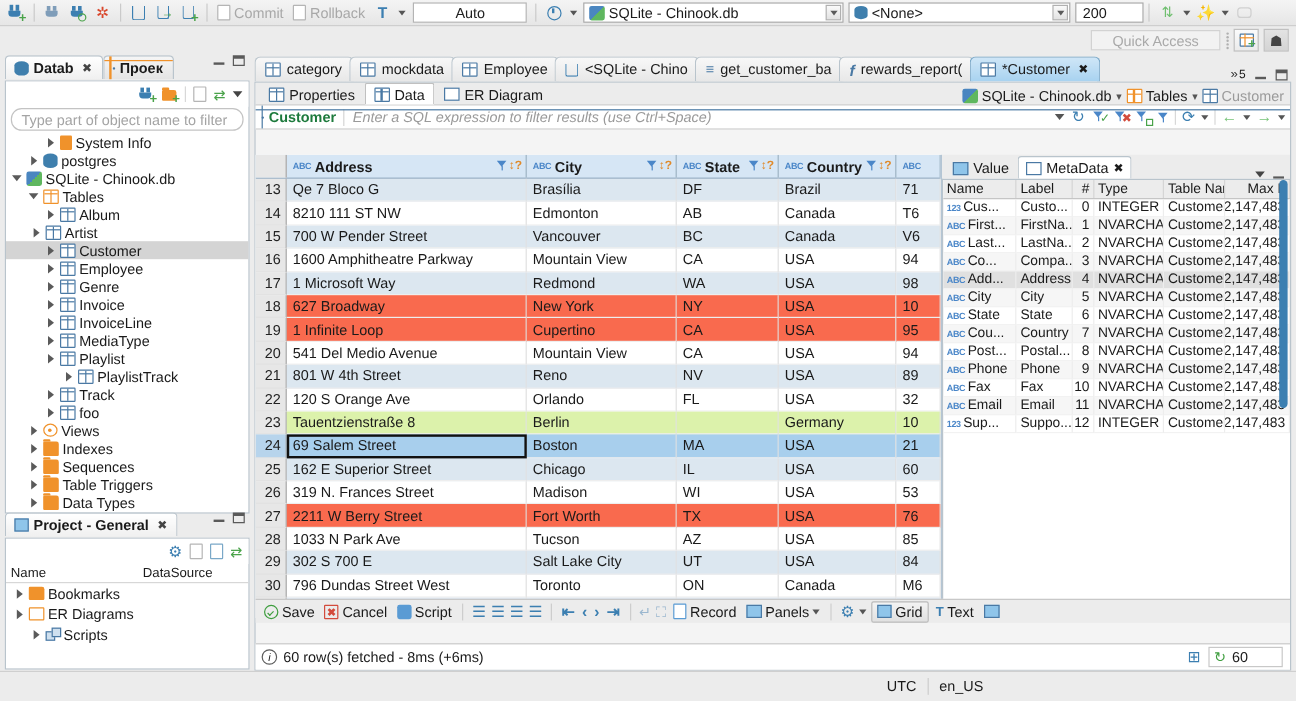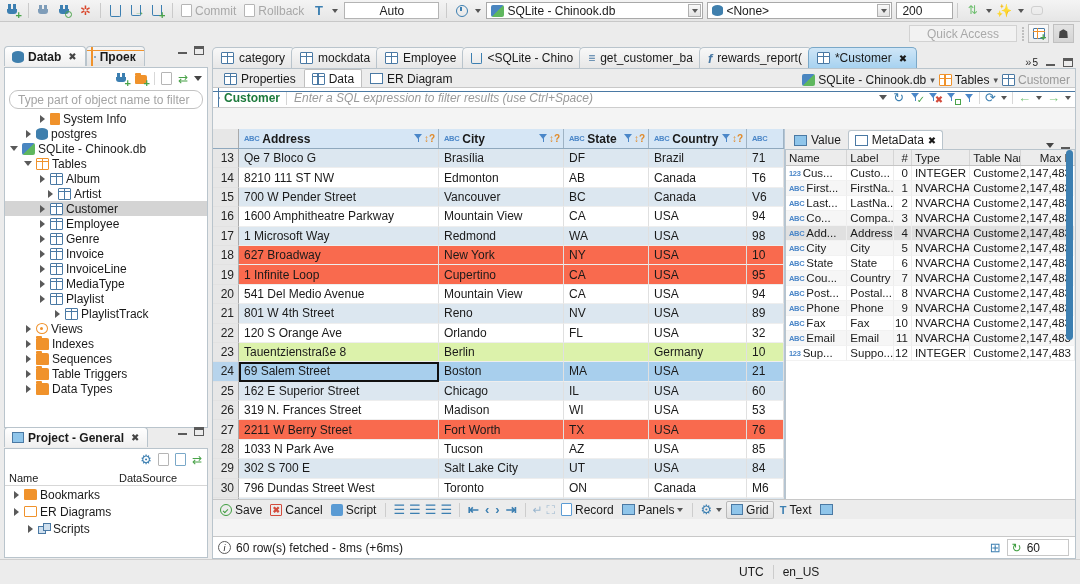--- a/index.html
+++ b/index.html
@@ -443,21 +443,21 @@
             <span class="ico ico-tables"></span>
             <span>Tables</span>
           </div>
           <div class="tnode" style="padding-left: 32px;">
             <span class="tw">
               <span class="tri-r"></span>
             </span>
             <span class="ico ico-table"></span>
             <span>Album</span>
           </div>
-          <div class="tnode" style="padding-left: 40px;">
+          <div class="tnode" style="padding-left: 20px;">
             <span class="tw">
               <span class="tri-r"></span>
             </span>
             <span class="ico ico-table"></span>
             <span>Artist</span>
           </div>
           <div class="tnode sel" style="padding-left: 32px;">
             <span class="tw">
               <span class="tri-r"></span>
             </span>
@@ -505,20 +505,34 @@
             </span>
             <span class="ico ico-table"></span>
             <span>Playlist</span>
           </div>
           <div class="tnode" style="padding-left: 47px;">
             <span class="tw">
               <span class="tri-r"></span>
             </span>
             <span class="ico ico-table"></span>
             <span>PlaylistTrack</span>
+          </div>
+          <div class="tnode" style="padding-left: 32px;">
+            <span class="tw">
+              <span class="tri-r"></span>
+            </span>
+            <span class="ico ico-table"></span>
+            <span>Track</span>
+          </div>
+          <div class="tnode" style="padding-left: 32px;">
+            <span class="tw">
+              <span class="tri-r"></span>
+            </span>
+            <span class="ico ico-table"></span>
+            <span>foo</span>
           </div>
           <div class="tnode" style="padding-left: 18px;">
             <span class="tw">
               <span class="tri-r"></span>
             </span>
             <span class="ico ico-eye"></span>
             <span>Views</span>
           </div>
           <div class="tnode" style="padding-left: 18px;">
             <span class="tw">

